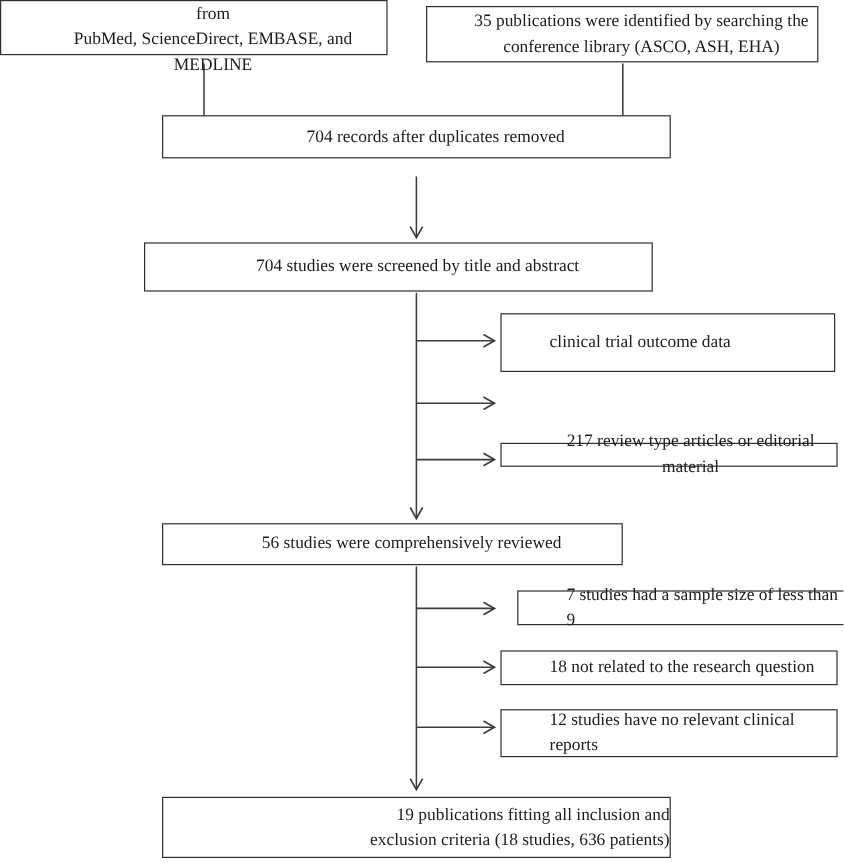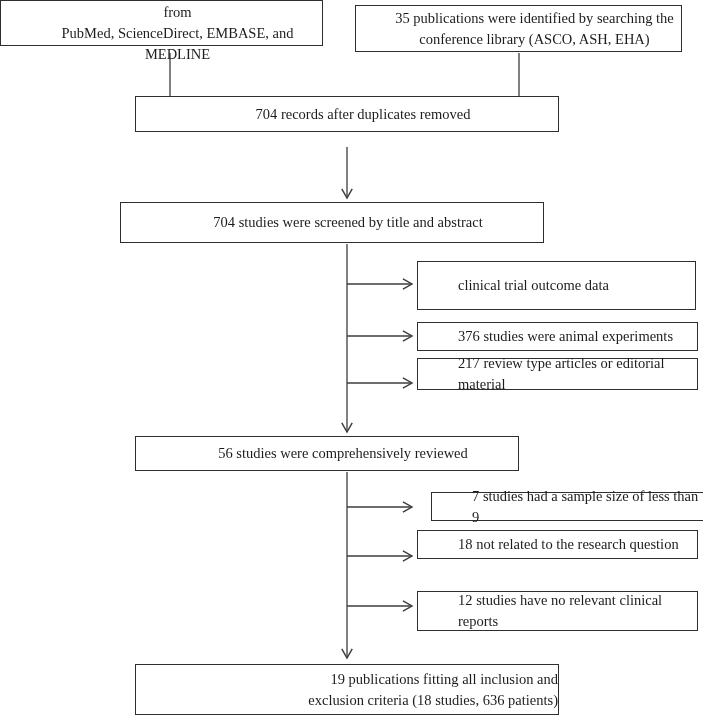--- a/index.html
+++ b/index.html
@@ -37,24 +37,24 @@
     height: 719px;
     pointer-events: none;
   }
   
   #b-identified-db        { left: 7;   top: 6;   width: 323px; height: 46px; }
   #b-identified-conf      { left: 355px; top: 5px; width: 327px; height: 47px; }
   #b-records              { left: 135px; top: 96px; width: 424px; height: 36px; }
   #b-screened             { left: 120px; top: 202px; width: 424px; height: 41px; }
   #b-excl-case-reports    { left: 417px; top: 261px; width: 279px; height: 49px; }
   #b-excl-animal          { left: 417px; top: 322px; width: 281px; height: 29px; }
-  #b-excl-review          { left: 417px; top: 358px; width: 281px; height: 32px; }
+  #b-excl-review          { left: 417px; top: 369px; width: 281px; height: 20px; text-align: center; }
   #b-reviewed             { left: 135px; top: 436px; width: 384px; height: 35px; }
   #b-excl-sample-size     { left: 431px; top: 492px; width: 281px; height: 29px; }
-  #b-excl-not-related     { left: 417px; top: 530px; width: 281px; height: 29px; }
+  #b-excl-not-related     { left: 417px; top: 542px; width: 281px; height: 29px; }
   #b-excl-no-reports      { left: 417px; top: 591px; width: 281px; height: 40px; }
   #b-included             { left: 135px; top: 664px; width: 424px; height: 51px; align-items: flex-end; }
 </style>
 </head>
 <body>
 
 <div id="canvas">
 
   <svg id="arrow-layer" viewBox="0 0 703 719" xmlns="http://www.w3.org/2000/svg">
     <defs>
@@ -92,23 +92,20 @@
   </div>
 
   <div class="box center" id="b-screened">
     <span>704 studies were screened by title and abstract</span>
   </div>
 
   <div class="box left" id="b-excl-case-reports">
     <span>clinical trial outcome data</span>
   </div>
 
-  <div class="box left" id="b-excl-animal">
-    <span>376 studies were animal experiments</span>
-  </div>
 
   <div class="box left" id="b-excl-review">
     <span>217 review type articles or editorial material</span>
   </div>
 
   <div class="box center" id="b-reviewed">
     <span>56 studies were comprehensively reviewed</span>
   </div>
 
   <div class="box left" id="b-excl-sample-size">

